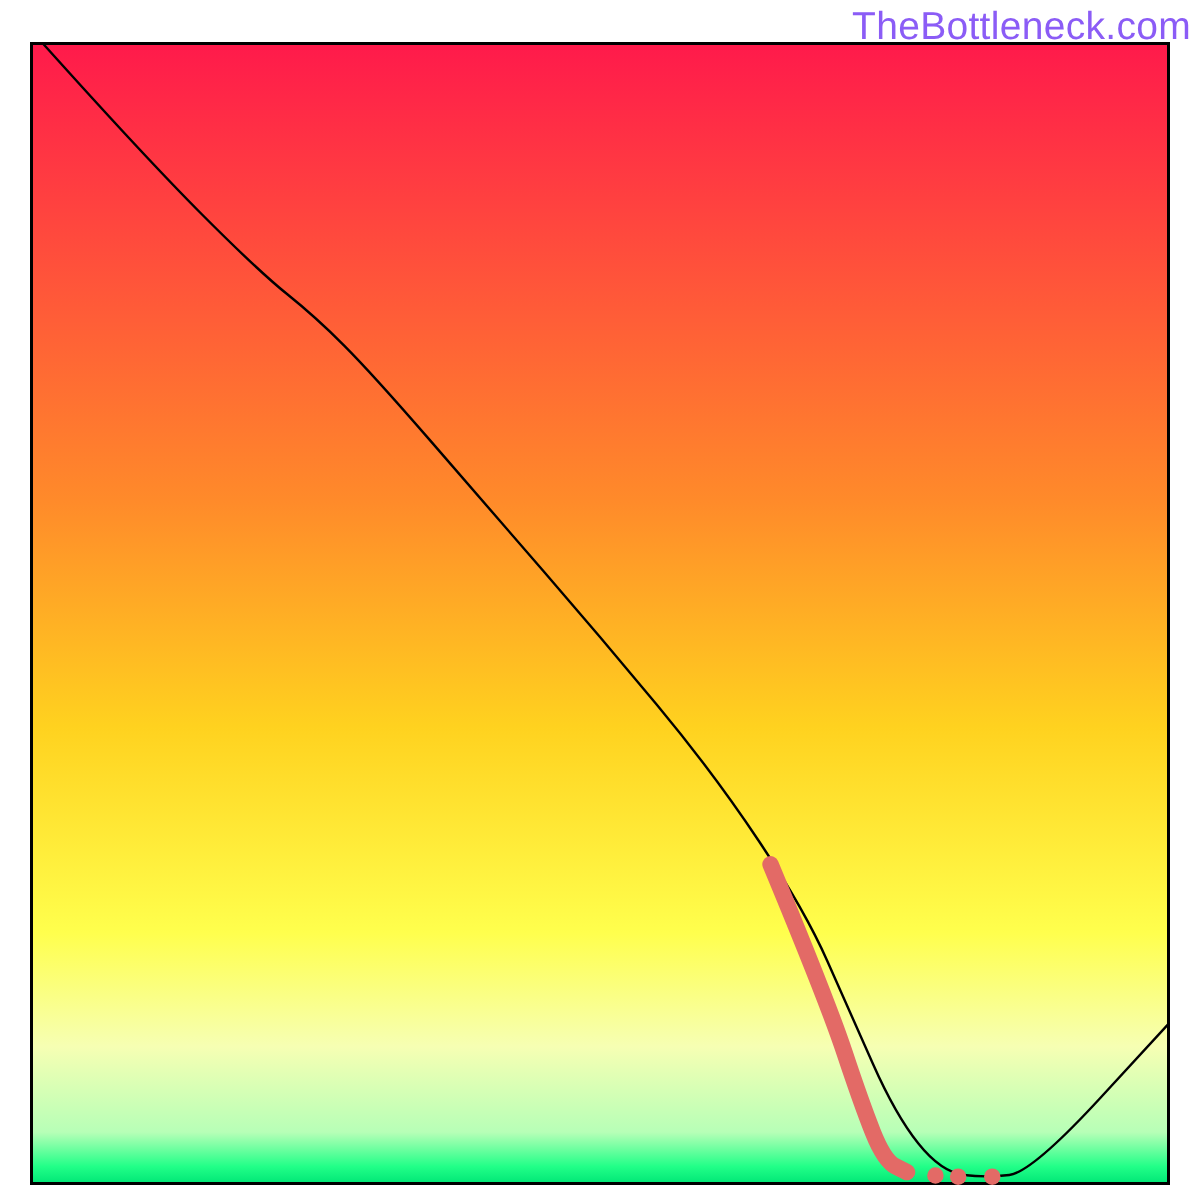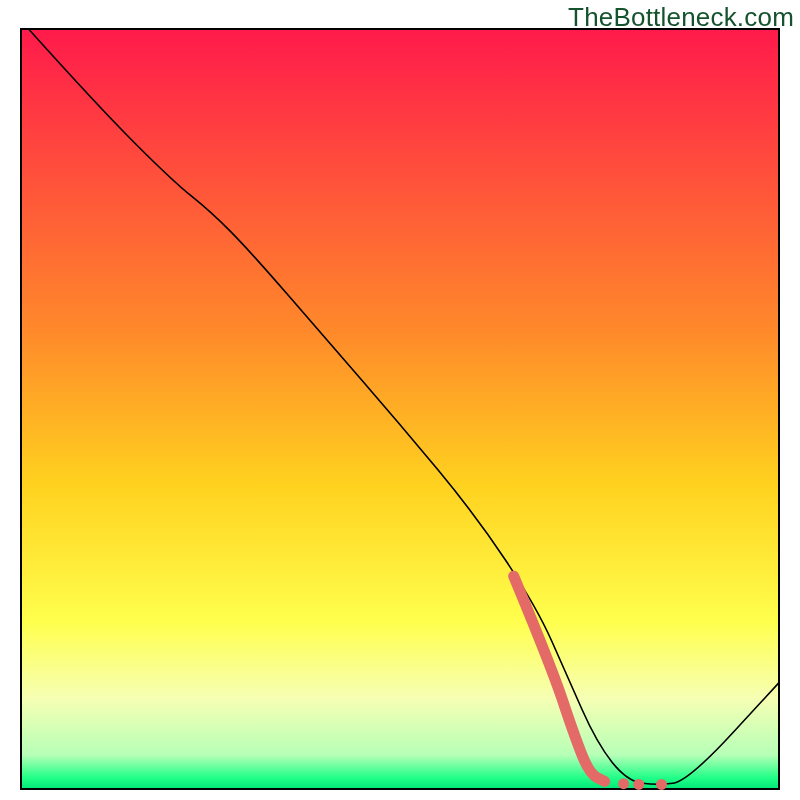--- a/index.html
+++ b/index.html
@@ -14,21 +14,21 @@
   .stage {
     position: relative;
     width: 800px;
     height: 800px;
   }
   .watermark {
     position: absolute;
     top: 2px;
     right: 6px;
     font-size: 26px;
-    color: #14532d;
+    color: #8b5cf6;
     font-weight: 400;
     letter-spacing: 0.2px;
     z-index: 50;
     user-select: none;
   }
   svg.plot {
     position: absolute;
     left: 0;
     top: 0;
   }

